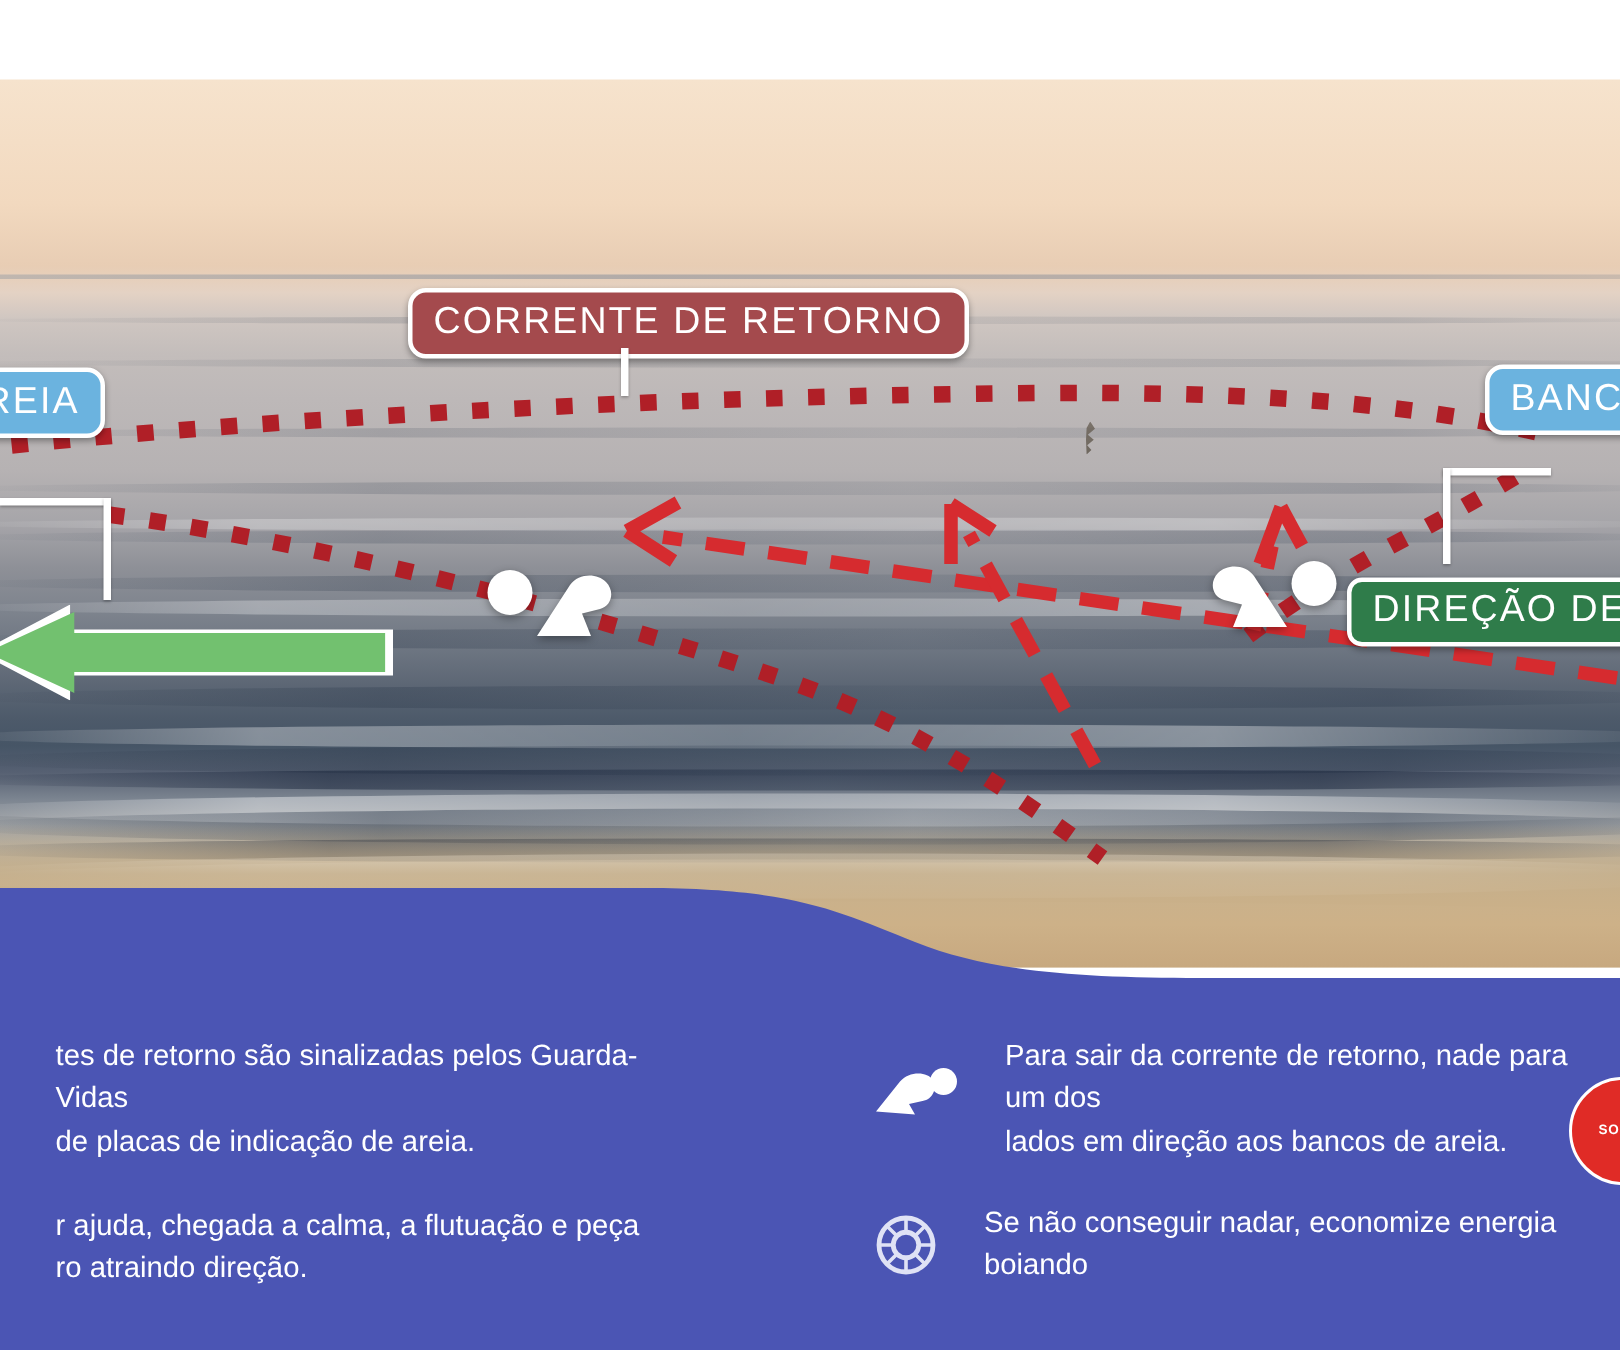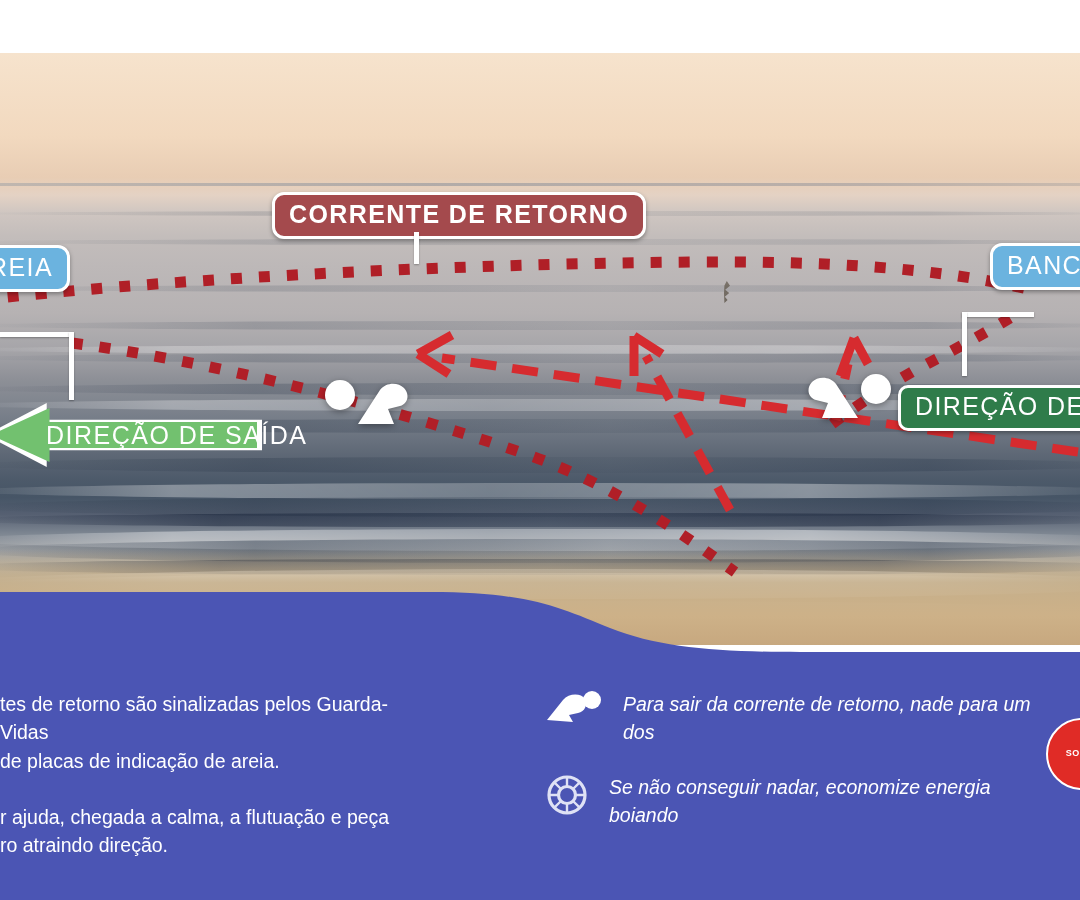--- a/index.html
+++ b/index.html
@@ -106,25 +106,25 @@
     clip-path:polygon(0% 50%, 22% 0%, 22% 26%, 100% 26%, 100% 74%, 22% 74%, 22% 100%);
   }
   .greenarrow .ga-text{
     position:absolute;left:60px;top:0;right:6px;bottom:0;display:flex;align-items:center;
     color:#ffffff;font-size:25px;letter-spacing:1.5px;white-space:nowrap;
   }
 
   
   .swimmer{position:absolute;filter:drop-shadow(0 2px 3px rgba(0,0,0,.35));}
   .cols{position:absolute;left:0;top:94px;width:1080px;height:190px;display:flex;}
-  .col{position:relative;flex:1;padding:36px 26px 0 4px;}
+  .col{position:relative;flex:1;padding:36px 26px 0 4px;margin-left:37px;}
   .col.left{padding-left:0;}
   .col.right{padding-left:10px;}
   .para{color:#ffffff;font-size:19.5px;line-height:1.45;margin:0 0 28px 0;max-width:430px;}
-  .bullet{display:flex;gap:18px;align-items:flex-start;margin-bottom:26px;font-style:italic;}
+  .bullet{display:flex;gap:28px;align-items:center;margin-bottom:26px;}
   .bullet .bicon{flex:0 0 46px;height:42px;position:relative;}
   .bullet .btext{color:#ffffff;font-size:19.5px;line-height:1.45;max-width:430px;}
   .stamp{position:absolute;right:-22px;top:150px;width:68px;height:68px;border-radius:50%;
     background:#e02b26;border:2px solid #ffffff;
     display:flex;align-items:center;justify-content:center;overflow:hidden;}
   .stamp span{color:#ffffff;font-size:9px;line-height:1.1;font-weight:bold;text-align:center;
     transform:translateX(-6px);letter-spacing:.5px;}
 </style>
 </head>
 <body>
@@ -175,42 +175,41 @@
     </g>
 
     <g>
       <path d="M 836 420 L 848 364" fill="none" stroke="#d62b2f" stroke-width="9" stroke-dasharray="26 16" stroke-linecap="butt"></path>
       <path d="M 854 338 L 840 376 M 854 338 L 868 364" fill="none" stroke="#d62b2f" stroke-width="9" stroke-linecap="butt"></path>
     </g>
 
     <path d="M 0 592 L 430 592 C 530 592, 560 608, 610 628 C 660 648, 720 652, 800 652 L 1080 652 L 1080 900 L 0 900 Z" fill="#4b55b4"></path>
   </svg>
 
-  <div class="chip chip-red" style="left:272px;top:192px;font-weight:bold;">
+  <div class="chip chip-red" style="left:272px;top:192px;">
     <span>CORRENTE DE RETORNO</span>
   </div>
   <div class="leader" style="left:414px;top:232px;width:5px;height:32px;"></div>
 
   <div class="chip chip-blue" style="left:-46px;top:245px;">
     <span>AREIA</span>
   </div>
 
   <div class="chip chip-blue" style="left:990px;top:243px;">
     <span>BANCO</span>
   </div>
   <div class="leader" style="left:962px;top:312px;width:72px;height:5px;"></div>
   <div class="leader" style="left:962px;top:312px;width:5px;height:64px;"></div>
 
   <div class="leader" style="left:0px;top:332px;width:74px;height:5px;"></div>
   <div class="leader" style="left:69px;top:332px;width:5px;height:68px;"></div>
 
   <div class="greenarrow">
     <div class="outer"></div>
     <div class="inner"></div>
-    <div class="ga-text">DIREÇÃO DE SAÍDA</div>
   </div>
 
   <div class="chip chip-green" style="left:898px;top:385px;">
     <span>DIREÇÃO DE S</span>
   </div>
 
   <svg class="swimmer" style="left:322px;top:378px;width:100px;height:48px;" viewBox="0 0 100 48">
     <circle cx="18" cy="17" r="15" fill="#ffffff"></circle>
     <path d="M 36 46 L 58 12 C 64 4, 76 4, 82 10 C 88 16, 86 26, 78 28 L 66 31 L 72 46 Z" fill="#ffffff"></path>
   </svg>
@@ -238,20 +237,21 @@
     <div class="col right">
       <div class="bullet">
         <div class="bicon">
           <svg viewBox="0 0 60 34" width="60" height="34">
             <circle cx="47" cy="10" r="9" fill="#ffffff"></circle>
             <path d="M 2 30 L 18 10 C 24 3, 36 3, 40 9 C 43 14, 40 22, 33 23 L 24 25 L 28 32 Z" fill="#ffffff"></path>
           </svg>
         </div>
         <div class="btext">
           <span>Para sair da corrente de retorno, nade para um dos</span><br>
+          <span>lados em direção aos bancos de areia.</span>
         </div>
       </div>
 
       <div class="bullet">
         <div class="bicon">
           <svg viewBox="0 0 44 44" width="44" height="44">
             <circle cx="22" cy="22" r="18" fill="none" stroke="#dfe2f5" stroke-width="3.2"></circle>
             <circle cx="22" cy="22" r="8.5" fill="none" stroke="#dfe2f5" stroke-width="3.2"></circle>
             <path d="M 22 4 L 22 13.5 M 22 30.5 L 22 40 M 4 22 L 13.5 22 M 30.5 22 L 40 22
                      M 9.3 9.3 L 16 16 M 28 28 L 34.7 34.7 M 34.7 9.3 L 28 16 M 16 28 L 9.3 34.7" stroke="#dfe2f5" stroke-width="2.4" fill="none"></path>

